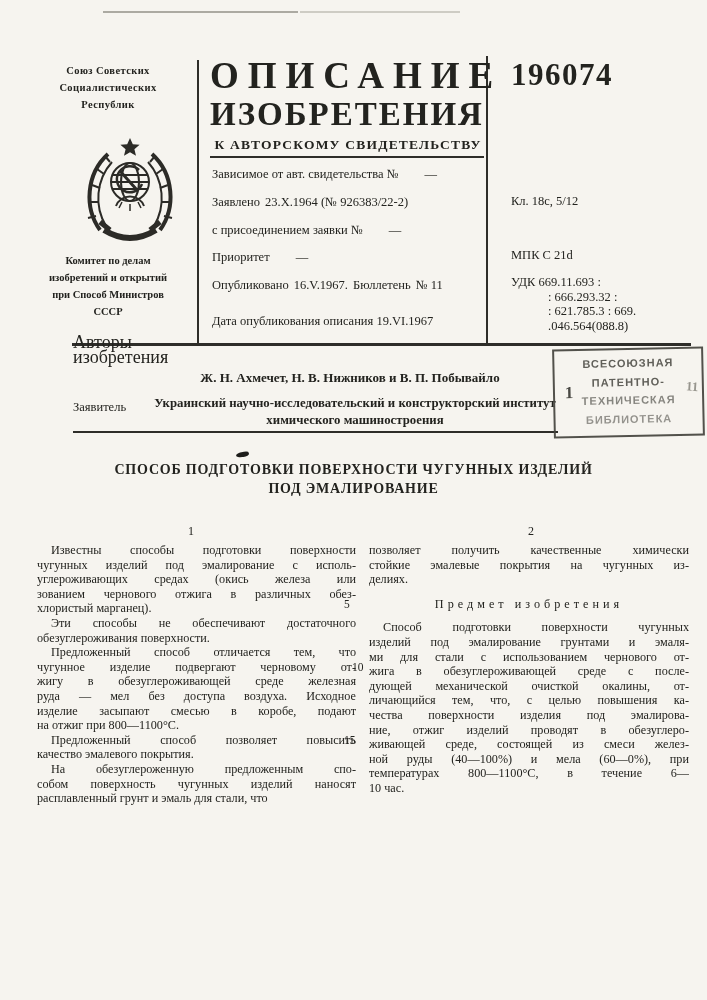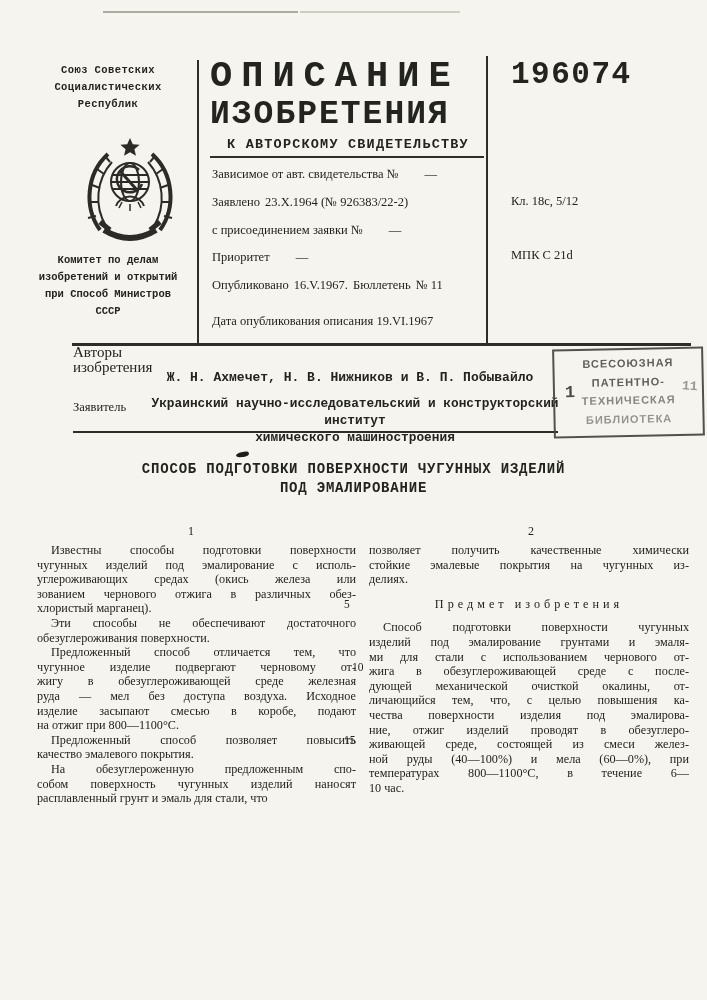--- a/index.html
+++ b/index.html
@@ -1,19 +1,19 @@
 <!DOCTYPE html>
 <html><head>
 <meta charset="utf-8">
 <style>
   html,body{margin:0;padding:0;background:#d8d6d0;}
   .page{position:relative;width:707px;height:1000px;margin:0 auto;background:#f6f4ef;
         font-family:"Liberation Serif",serif;color:#23231f;overflow:hidden;}
   .abs{position:absolute;}
-  .sans{font-family:Liberation Mono, monospace;}
+  .sans{font-family:Liberation Serif, serif;}
   .rule{background:#2e2d29;}
 
   
   .scan-line{left:103px;top:11px;width:195px;height:2px;background:#9a978f;opacity:.8;}
   .scan-line2{left:300px;top:11px;width:160px;height:2px;background:#bdbab2;opacity:.7;}
 
   
   .country{left:22px;top:62px;width:172px;text-align:center;font-weight:bold;
            font-size:10.5px;line-height:17px;letter-spacing:.4px;}
   .emblem{left:70px;top:132px;width:120px;height:120px;}
@@ -41,21 +41,21 @@
   
   .patnum{left:511px;top:57px;font-weight:bold;font-size:31px;letter-spacing:1.5px;}
   .klass{left:511px;top:194px;font-size:12.5px;}
   .mpk{left:511px;top:248px;font-size:12.5px;}
   .udk{left:511px;top:275px;font-size:12.5px;line-height:14.5px;}
   .udk div:not(:first-child){padding-left:37px;}
 
   .mainrule{left:72px;top:343px;width:619px;height:3px;}
 
   
-  .authors-label{left:73px;top:345px;font-size:15px;line-height:15px;}
+  .authors-label{left:73px;top:335px;font-size:18px;line-height:15px;}
   .authors-names{left:160px;top:370px;width:380px;text-align:center;font-weight:bold;font-size:13px;}
   .applicant-label{left:73px;top:400px;font-size:12.5px;}
   .applicant{left:140px;top:395px;width:430px;text-align:center;font-weight:bold;
              font-size:12.8px;line-height:17px;}
   .partrule{left:73px;top:431px;width:485px;height:2px;}
 
   
   .stamp{left:553px;top:348px;width:147px;height:85px;border:2px solid #45443e;
          transform:rotate(-1.2deg);color:#55544e;opacity:.92;}
   .stamp-lines{margin-top:4px;text-align:center;font-weight:bold;font-size:11px;
@@ -144,20 +144,26 @@
   <div class="abs bibrow r1"><span>Зависимое от авт. свидетельства №</span><span class="gap">—</span></div>
   <div class="abs bibrow r2"><span>Заявлено</span><span class="b">23.X.1964 (№ 926383/22-2)</span></div>
   <div class="abs bibrow r3"><span>с присоединением заявки №</span><span class="gap">—</span></div>
   <div class="abs bibrow r4"><span>Приоритет</span><span class="gap">—</span></div>
   <div class="abs bibrow r5"><span>Опубликовано</span><span class="b">16.V.1967.</span><span>Бюллетень</span><span class="b">№ 11</span></div>
   <div class="abs bibrow r6"><span>Дата опубликования описания 19.VI.1967</span></div>
 
   <div class="abs patnum sans">196074</div>
   <div class="abs klass">Кл. 18c, 5/12</div>
   <div class="abs mpk">МПК C 21d</div>
+  <div class="abs udk">
+      <div class="">УДК 669.11.693 :</div>
+      <div class="">: 666.293.32 :</div>
+      <div class="">: 621.785.3 : 669.</div>
+      <div class="">.046.564(088.8)</div>
+    </div>
 
   <div class="abs rule mainrule"></div>
 
   <div class="abs authors-label">
       <div class="">Авторы</div>
       <div class="">изобретения</div>
     </div>
   <div class="abs authors-names sans">Ж. Н. Ахмечет, Н. В. Нижников и В. П. Побывайло</div>
   <div class="abs applicant-label">Заявитель</div>
   <div class="abs applicant sans">

